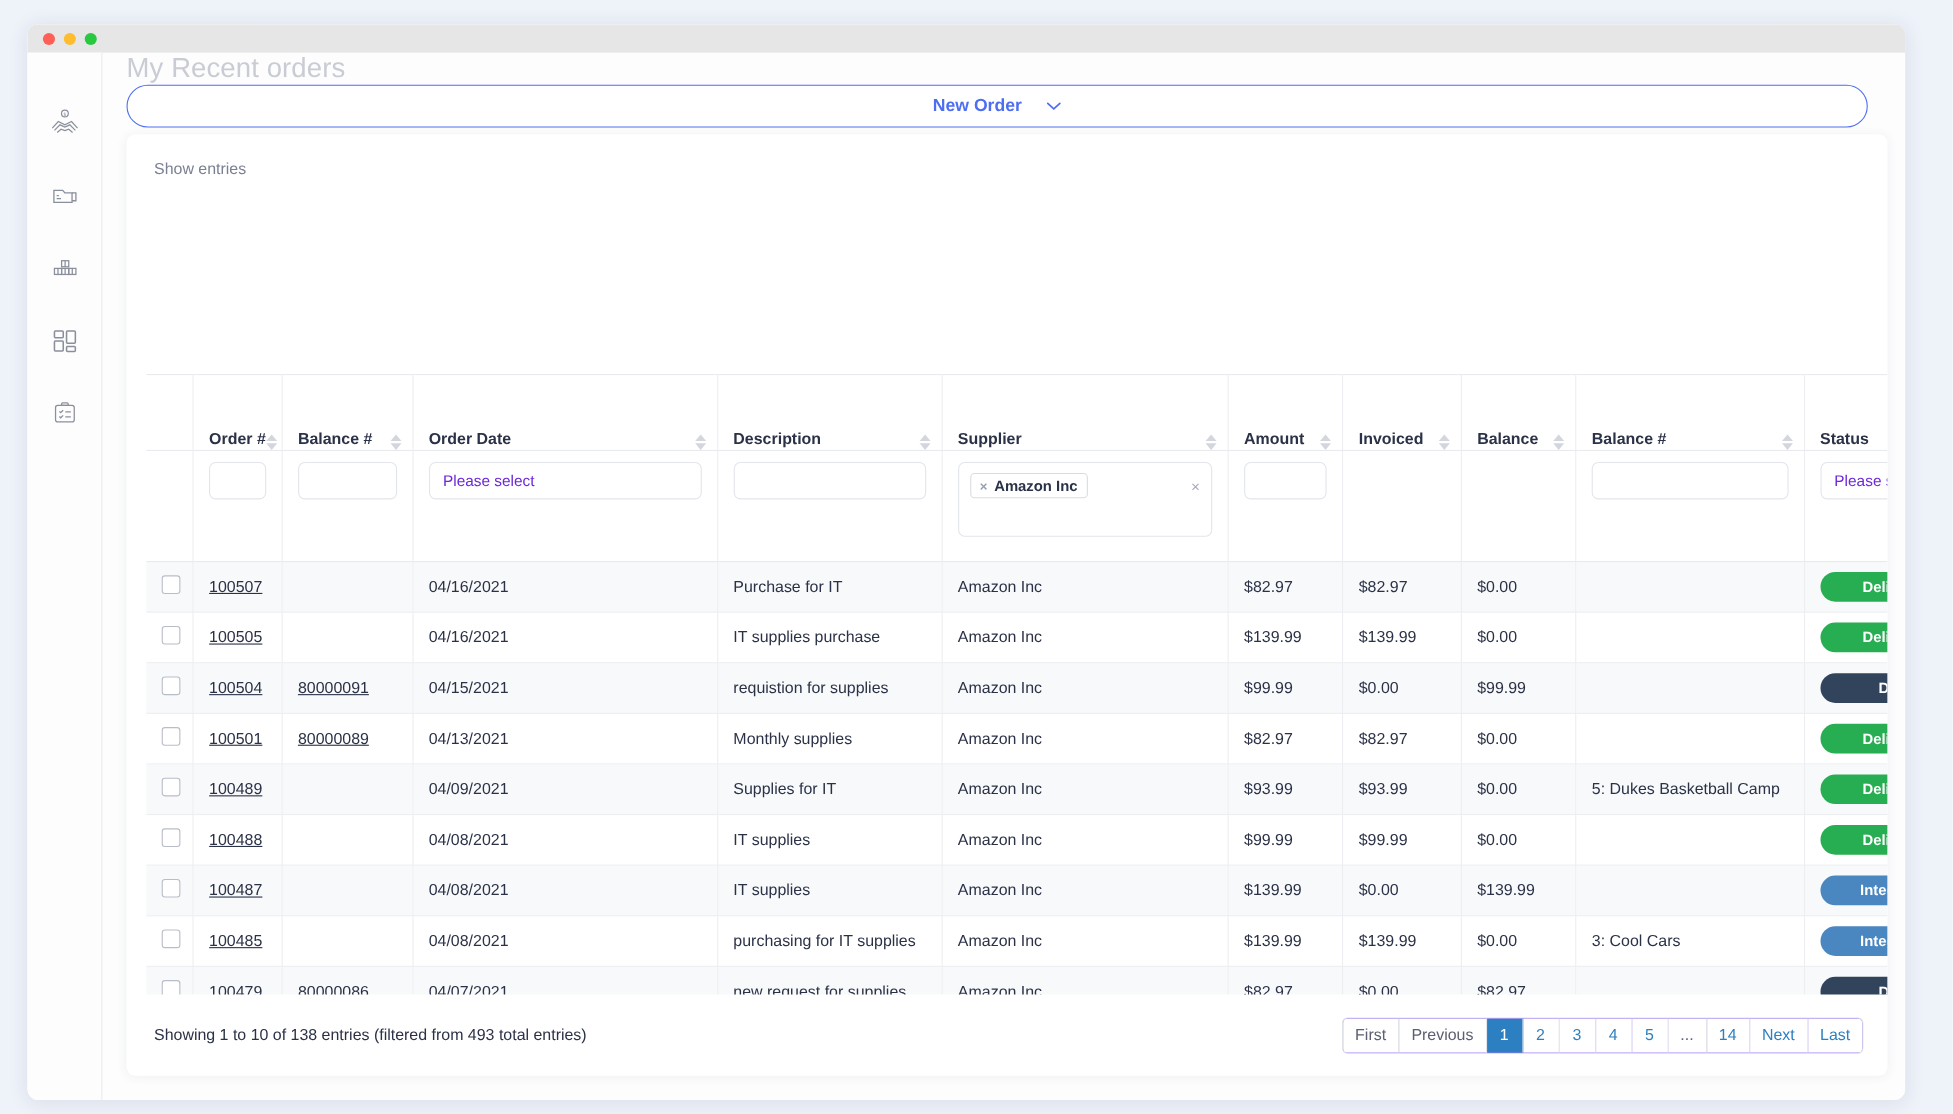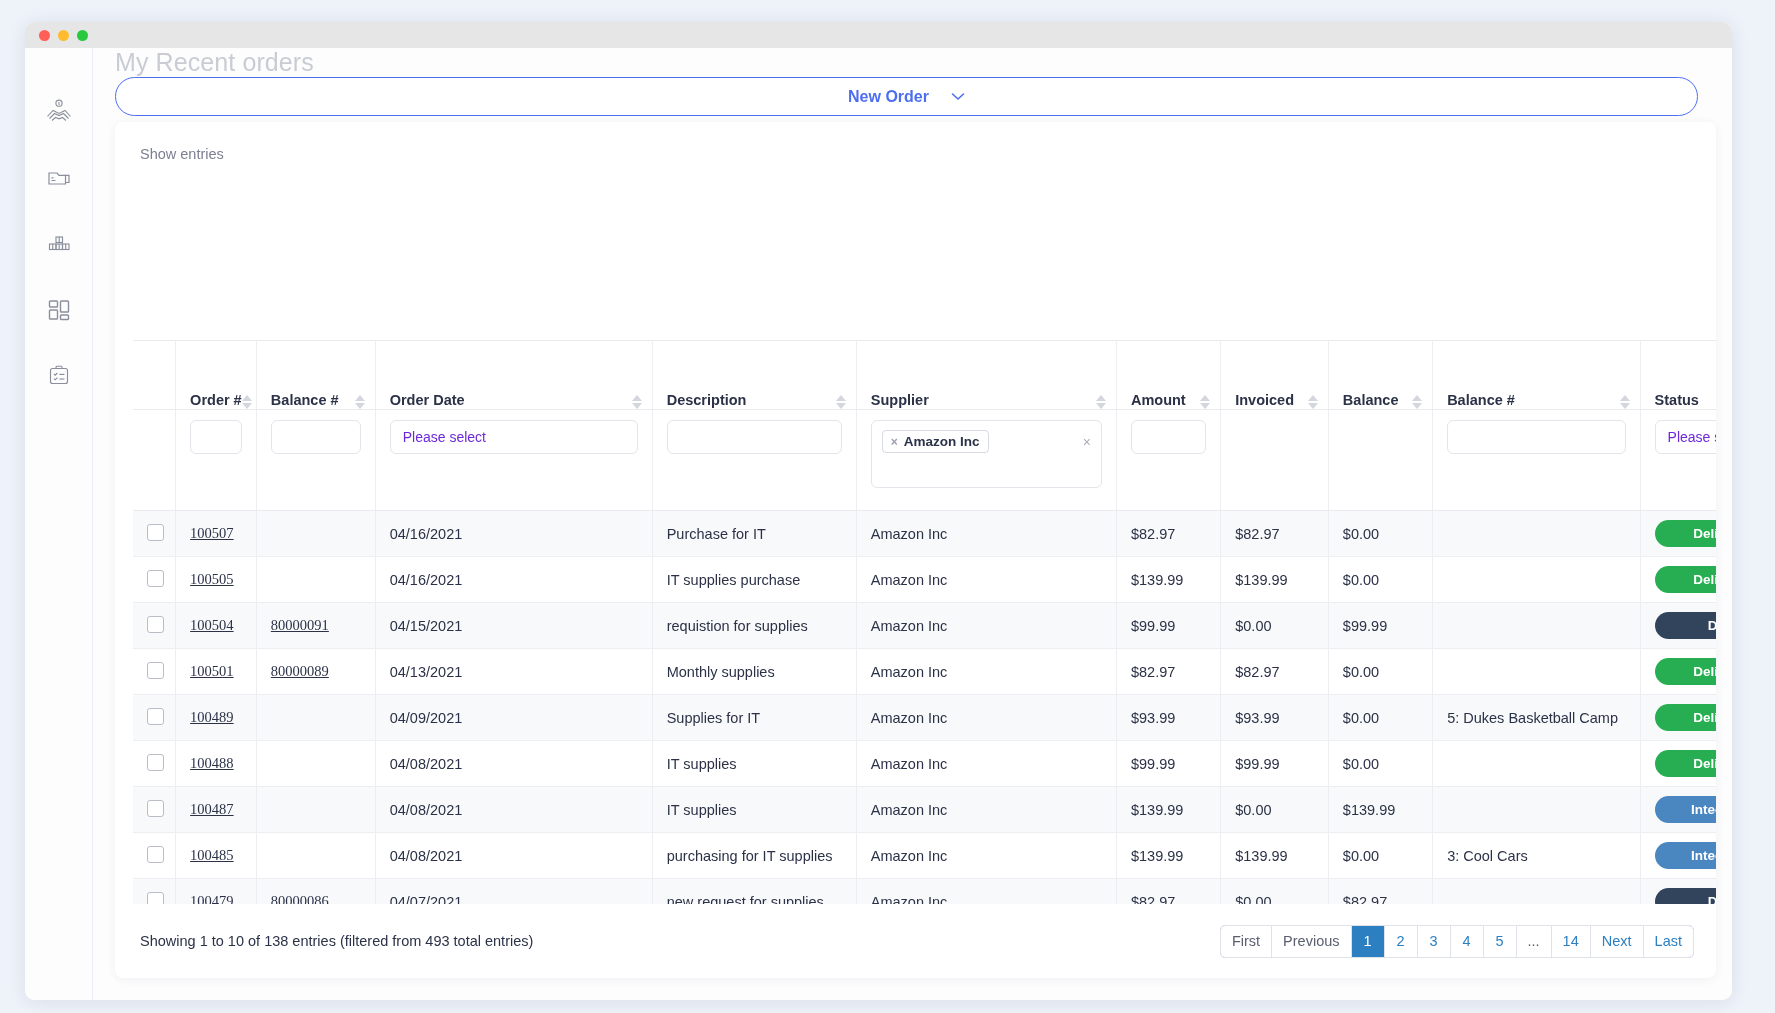--- a/index.html
+++ b/index.html
@@ -217,21 +217,20 @@
     border: 1px solid #b9bdc7;
     border-radius: 3px;
     background: #fff;
     display: inline-block;
     cursor: pointer;
   }
   a.lnk {
     color: #2b3247;
     text-decoration: underline;
     cursor: pointer;
-    font-family: Liberation Serif, serif;
   }
   .badge {
     display: block;
     width: 138px; height: 27px;
     line-height: 27px;
     border-radius: 14px;
     text-align: center;
     color: #fff;
     font-size: 13.5px; font-weight: bold;
     cursor: pointer;

